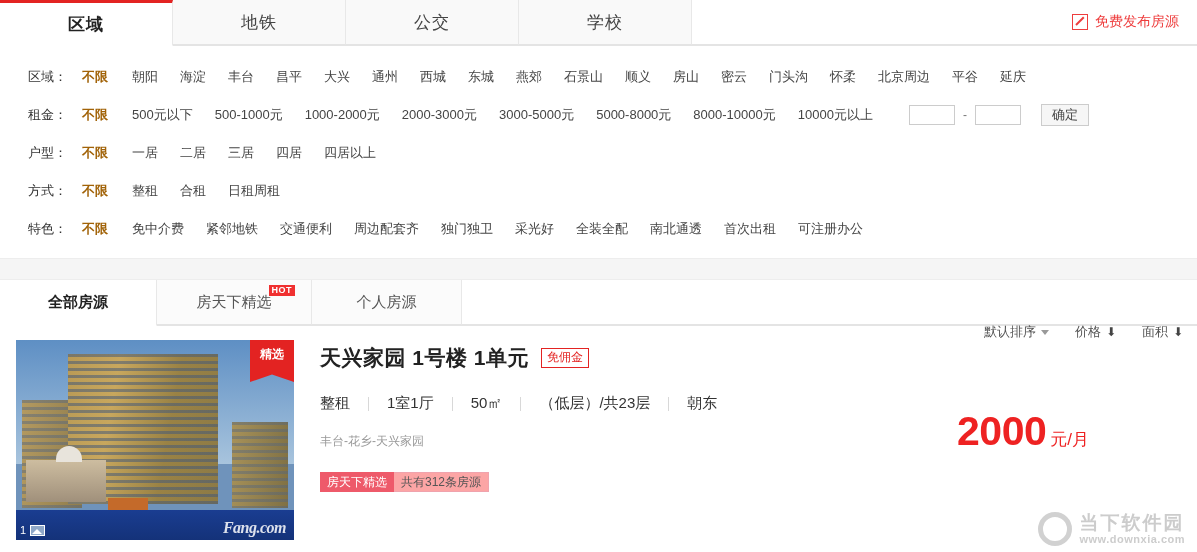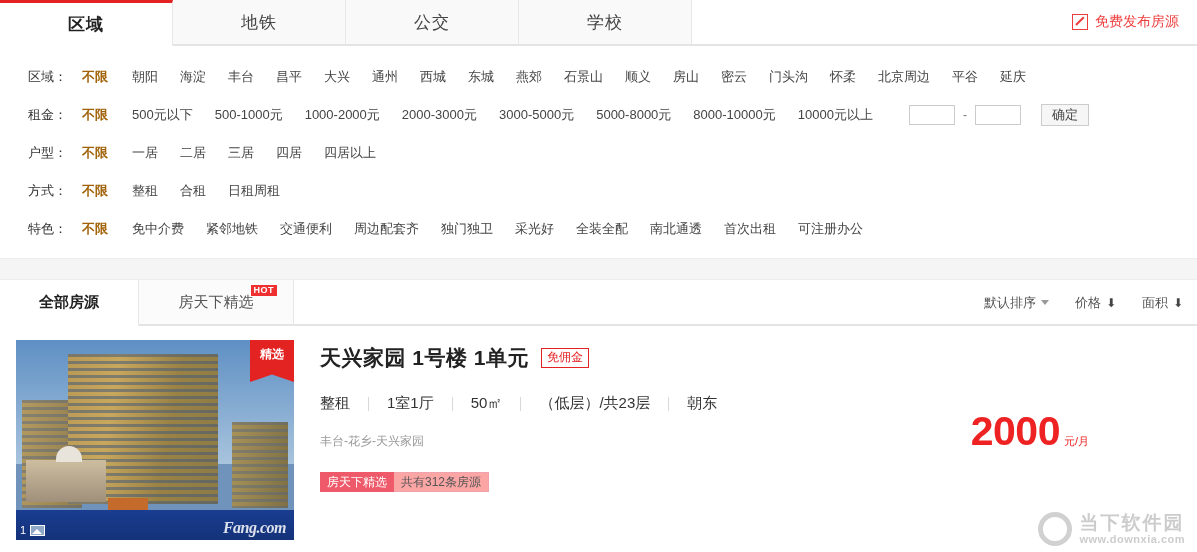--- a/index.html
+++ b/index.html
@@ -166,21 +166,21 @@
     justify-content: center;
     box-sizing: border-box;
     font-size: 15px;
     color: #555555;
     cursor: pointer;
     border-left: 1px solid #e8e8e8;
     border-right: 1px solid #e8e8e8;
     border-bottom: 1px solid #e4e4e4;
     background: #fbfbfb;
   }
-  .ltab.w1 { width: 139px; }
+  .ltab.w1 { width: 157px; }
   .ltab.w2 { width: 155px; }
   .ltab.w3 { width: 150px; }
   .ltab + .ltab { border-left: none; }
   .ltab.active {
     background: #ffffff;
     color: #222222;
     font-weight: bold;
     border-left: none;
     border-right: 1px solid #e8e8e8;
     border-bottom: 1px solid #ffffff;
@@ -197,24 +197,24 @@
     line-height: 11px;
     padding: 0 3px;
     letter-spacing: 0.5px;
     font-family: "Liberation Sans", sans-serif;
   }
   .list-tabs-spacer { flex: 1; border-bottom: 1px solid #e4e4e4; }
 
   .sort-area {
     position: absolute;
     right: 14px;
-    top: 0;
+    top: 16px;
     height: 45px;
     display: flex;
-    align-items: center;
+    align-items: flex-end;
     gap: 26px;
     font-size: 13px;
     color: #555555;
   }
   .sort-item {
     display: flex;
     align-items: center;
     gap: 5px;
     cursor: pointer;
     white-space: nowrap;
@@ -449,21 +449,21 @@
     align-items: baseline;
   }
   .price-num {
     color: #ee2222;
     font-size: 41px;
     font-weight: bold;
     letter-spacing: -0.5px;
   }
   .price-unit {
     color: #ee2222;
-    font-size: 11px;
+    font-size: 17px;
     margin-left: 4px;
   }
 
   
   .corner-wm {
     position: absolute;
     right: 12px;
     bottom: 6px;
     display: flex;
     align-items: center;
@@ -595,20 +595,23 @@
 <div class="grey-band"></div>
 
 <div class="list-tabs">
   <div class="ltab w1 active">
     <span>全部房源</span>
   </div>
   <div class="ltab w2">
     <span>房天下精选</span>
     <span class="hot-badge">HOT</span>
   </div>
+  <div class="ltab w3">
+    <span>个人房源</span>
+  </div>
   <div class="list-tabs-spacer"></div>
 
   <div class="sort-area">
     <span class="sort-item">
       <span>默认排序</span>
       <span class="caret-down"></span>
     </span>
     <span class="sort-item">
       <span>价格</span>
       <span class="arrow-down">⬇</span>

